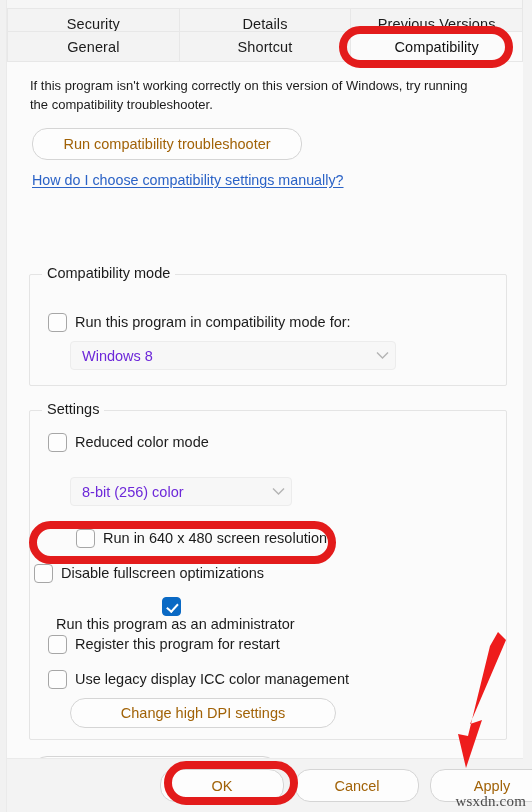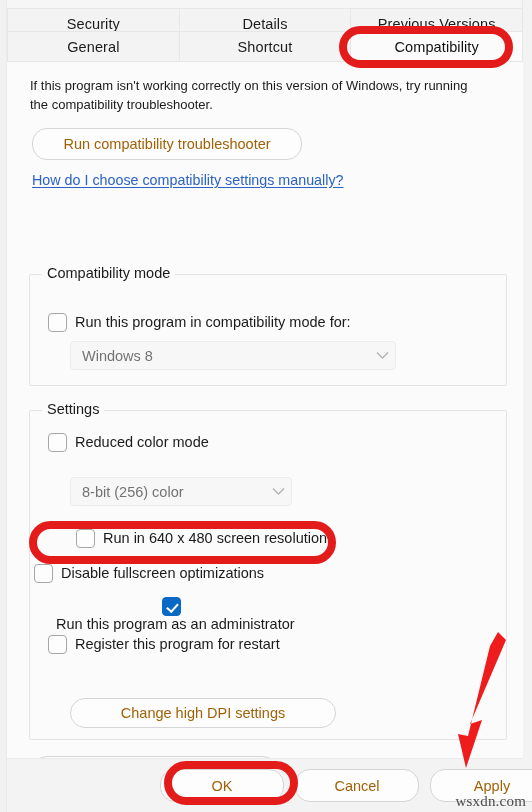--- a/index.html
+++ b/index.html
@@ -201,21 +201,21 @@
 
   
   .combo {
     position: absolute;
     box-sizing: border-box;
     background: #f7f7f7;
     border: 1px solid #ececec;
     border-radius: 4px;
     display: flex;
     align-items: center;
-    color: #737373;
+    color: #6d28d9;
     font-size: 14.5px;
   }
   .combo .combo-value {
     margin-left: 11px;
     flex: 1 1 auto;
     white-space: nowrap;
     overflow: hidden;
   }
   .combo .chev {
     width: 26px;
@@ -397,20 +397,24 @@
       <div class="check-row" style="left:18px; top:186px;flex-direction:column;">
         <span class="checkbox checked"></span>
         <span class="check-label">Run this program as an administrator</span>
       </div>
 
       <div class="check-row" style="left:18px; top:222px;">
         <span class="checkbox"></span>
         <span class="check-label">Register this program for restart</span>
       </div>
 
+      <div class="check-row" style="left:18px; top:257px;">
+        <span class="checkbox"></span>
+        <span class="check-label">Use legacy display ICC color management</span>
+      </div>
 
       <div class="btn btn-dpi">
         <span>Change high DPI settings</span>
       </div>
     </div>
 
     <div class="btn btn-all-users">
       <svg class="shield-icon" viewBox="0 0 16 16">
         <path d="M8 0.6 L15.1 2.6 L15.1 7.2 C15.1 11.3 12.2 14.4 8 15.6 C3.8 14.4 0.9 11.3 0.9 7.2 L0.9 2.6 Z" fill="#ffffff"></path>
         <path d="M8 1.4 L8 15 C4.3 13.9 1.7 11.1 1.7 7.3 L1.7 3.2 Z" fill="#3b78c8"></path>

